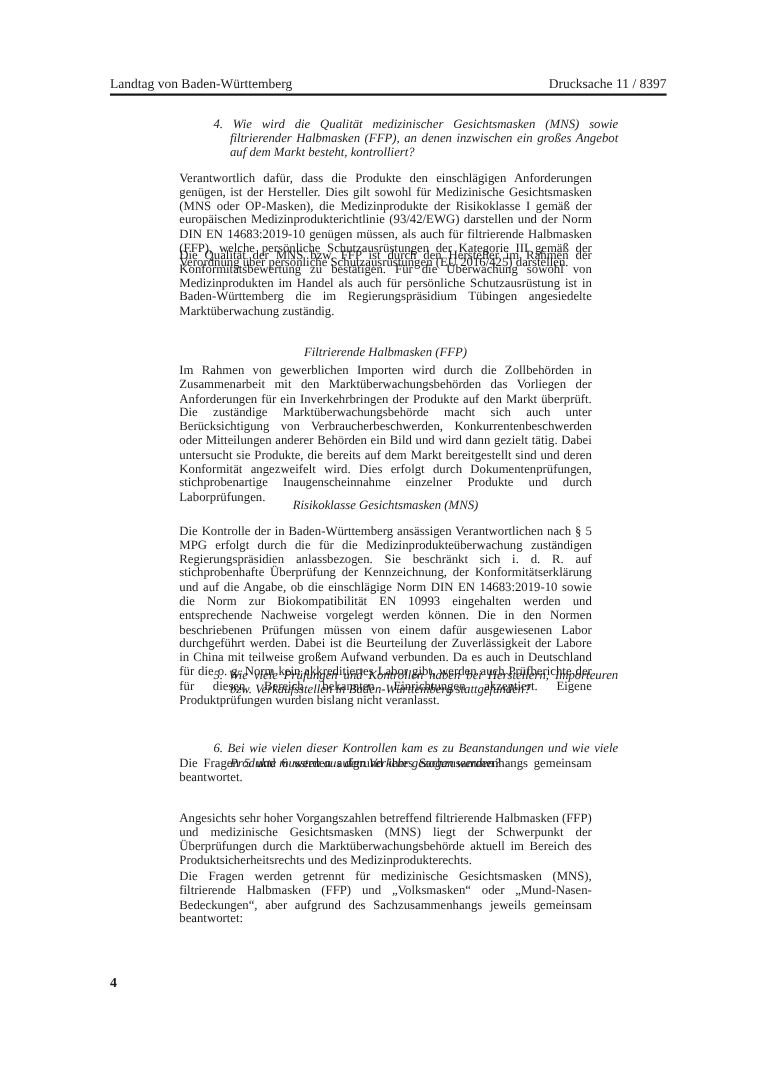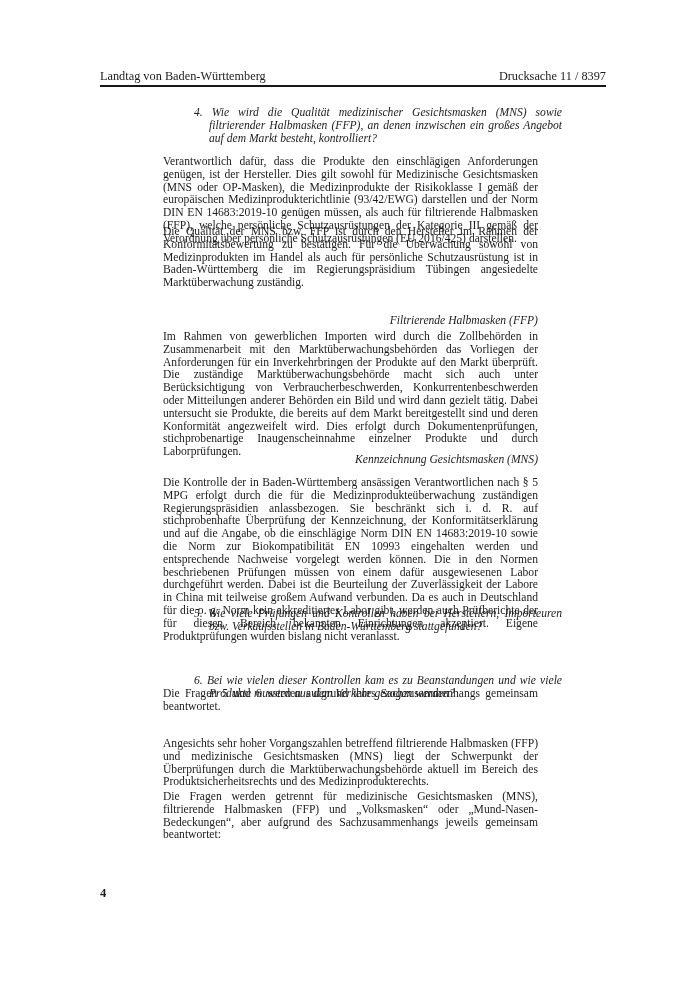--- a/index.html
+++ b/index.html
@@ -37,21 +37,21 @@
   .q {
     left: 170px;
     width: 368px;
     font-style: italic;
     padding-left: 15px;
     text-indent: -15px;
     margin-left: 24px;
   }
   .headline {
     font-style: italic;
-    text-align: right;
+    text-align: center;
   }
   .pagenum {
     position: absolute;
     left: 100px; top: 886px;
     font-weight: bold;
     font-size: 12.6px;
   }
 </style>
 </head>
 <body>
@@ -70,21 +70,21 @@
   </p>
 
   <p class="block" style="top:156px">Verantwortlich dafür, dass die Produkte den einschlägigen Anforderungen genügen, ist der Hersteller. Dies gilt sowohl für Medizinische Gesichtsmasken (MNS oder OP-Masken), die Medizinprodukte der Risikoklasse I gemäß der europäischen Medizinprodukterichtlinie (93/42/EWG) darstellen und der Norm DIN EN 14683:2019-10 genügen müssen, als auch für filtrierende Halbmasken (FFP), welche persönliche Schutzausrüstungen der Kategorie III gemäß der Verordnung über persönliche Schutzausrüstungen (EU 2016/425) darstellen.</p>
 
   <p class="block" style="top:226px">Die Qualität der MNS bzw. FFP ist durch den Hersteller im Rahmen der Konformitätsbewertung zu bestätigen. Für die Überwachung sowohl von Medizinprodukten im Handel als auch für persönliche Schutzausrüstung ist in Baden-Württemberg die im Regierungspräsidium Tübingen angesiedelte Marktüberwachung zuständig.</p>
 
   <p class="block headline" style="top:315px">Filtrierende Halbmasken (FFP)</p>
 
   <p class="block" style="top:331px">Im Rahmen von gewerblichen Importen wird durch die Zollbehörden in Zusammenarbeit mit den Marktüberwachungsbehörden das Vorliegen der Anforderungen für ein Inverkehrbringen der Produkte auf den Markt überprüft. Die zuständige Marktüberwachungsbehörde macht sich auch unter Berücksichtigung von Verbraucherbeschwerden, Konkurrentenbeschwerden oder Mitteilungen anderer Behörden ein Bild und wird dann gezielt tätig. Dabei untersucht sie Produkte, die bereits auf dem Markt bereitgestellt sind und deren Konformität angezweifelt wird. Dies erfolgt durch Dokumentenprüfungen, stichprobenartige Inaugenscheinnahme einzelner Produkte und durch Laborprüfungen.</p>
 
-  <p class="block headline" style="top:454px">Kennzeichnung Gesichtsmasken (MNS)</p>
+  <p class="block headline" style="top:454px">Risikoklasse Gesichtsmasken (MNS)</p>
 
   <p class="block" style="top:477px">Die Kontrolle der in Baden-Württemberg ansässigen Verantwortlichen nach § 5 MPG erfolgt durch die für die Medizinprodukteüberwachung zuständigen Regierungspräsidien anlassbezogen. Sie beschränkt sich i. d. R. auf stichprobenhafte Überprüfung der Kennzeichnung, der Konformitätserklärung und auf die Angabe, ob die einschlägige Norm DIN EN 14683:2019-10 sowie die Norm zur Biokompatibilität EN 10993 eingehalten werden und entsprechende Nachweise vorgelegt werden können. Die in den Normen beschriebenen Prüfungen müssen von einem dafür ausgewiesenen Labor durchgeführt werden. Dabei ist die Beurteilung der Zuverlässigkeit der Labore in China mit teilweise großem Aufwand verbunden. Da es auch in Deutschland für die o. g. Norm kein akkreditiertes Labor gibt, werden auch Prüfberichte der für diesen Bereich bekannten Einrichtungen akzeptiert. Eigene Produktprüfungen wurden bislang nicht veranlasst.</p>
 
   <p class="block q" style="top:608px">
     <span>5.</span>
     <span>Wie viele Prüfungen und Kontrollen haben bei Herstellern, Importeuren bzw. Verkaufsstellen in Baden-Württemberg stattgefunden?</span>
   </p>
 
   <p class="block q" style="top:675px">
     <span>6.</span>

